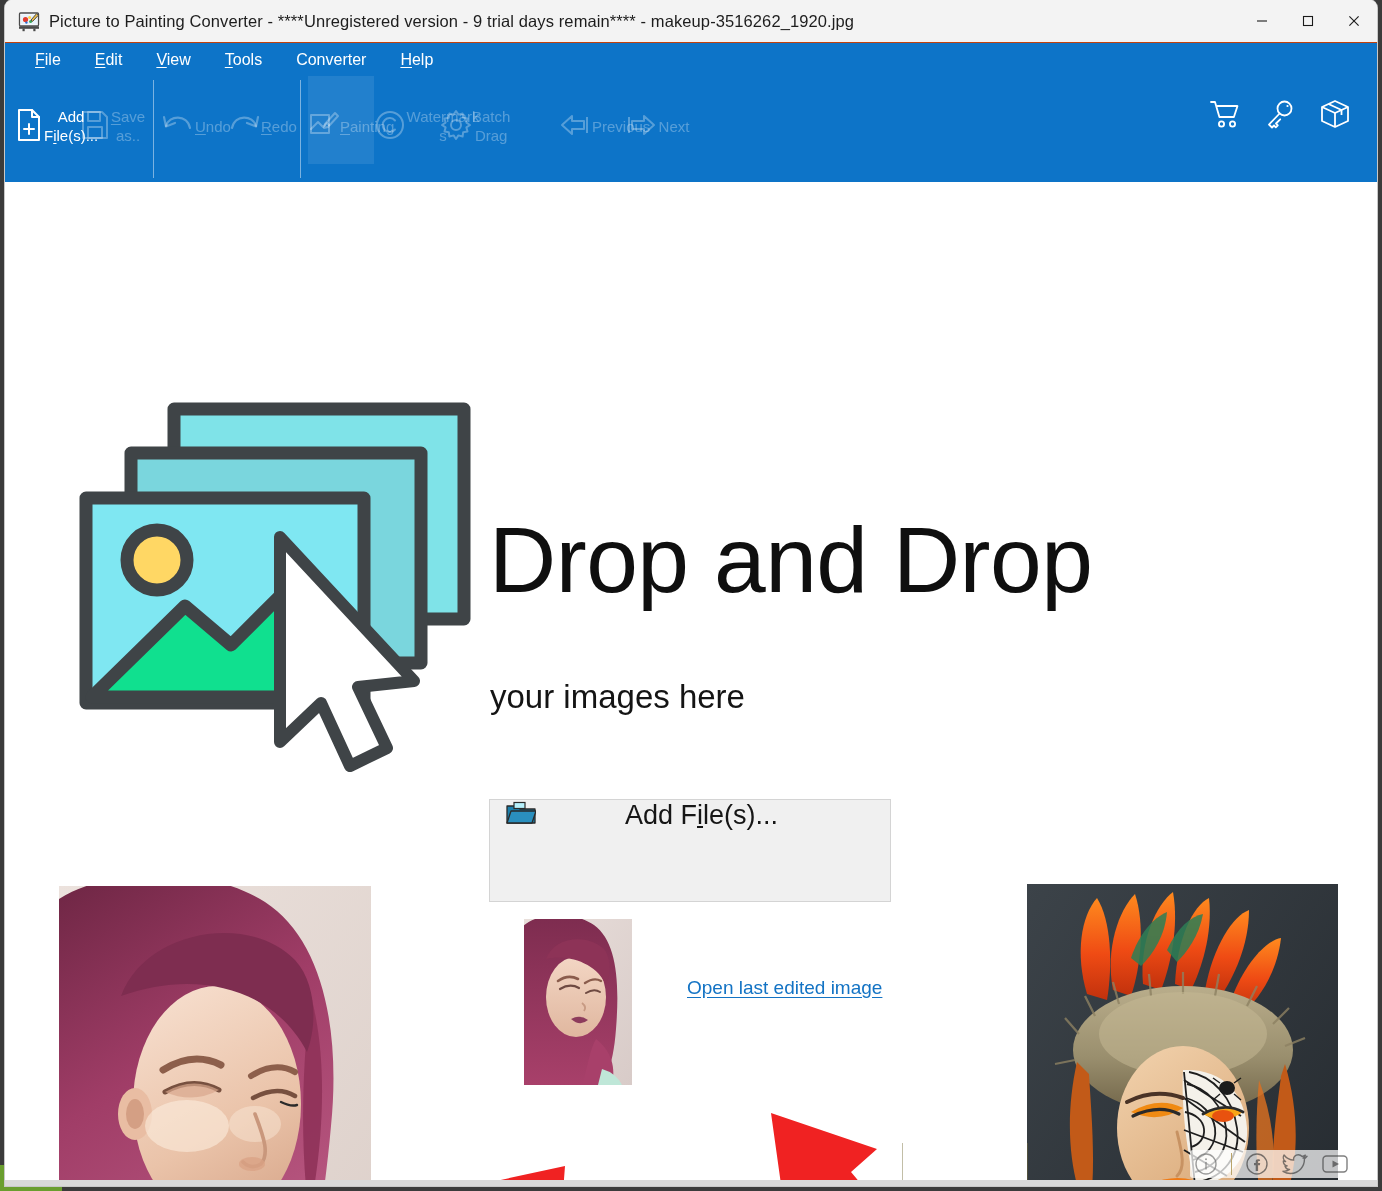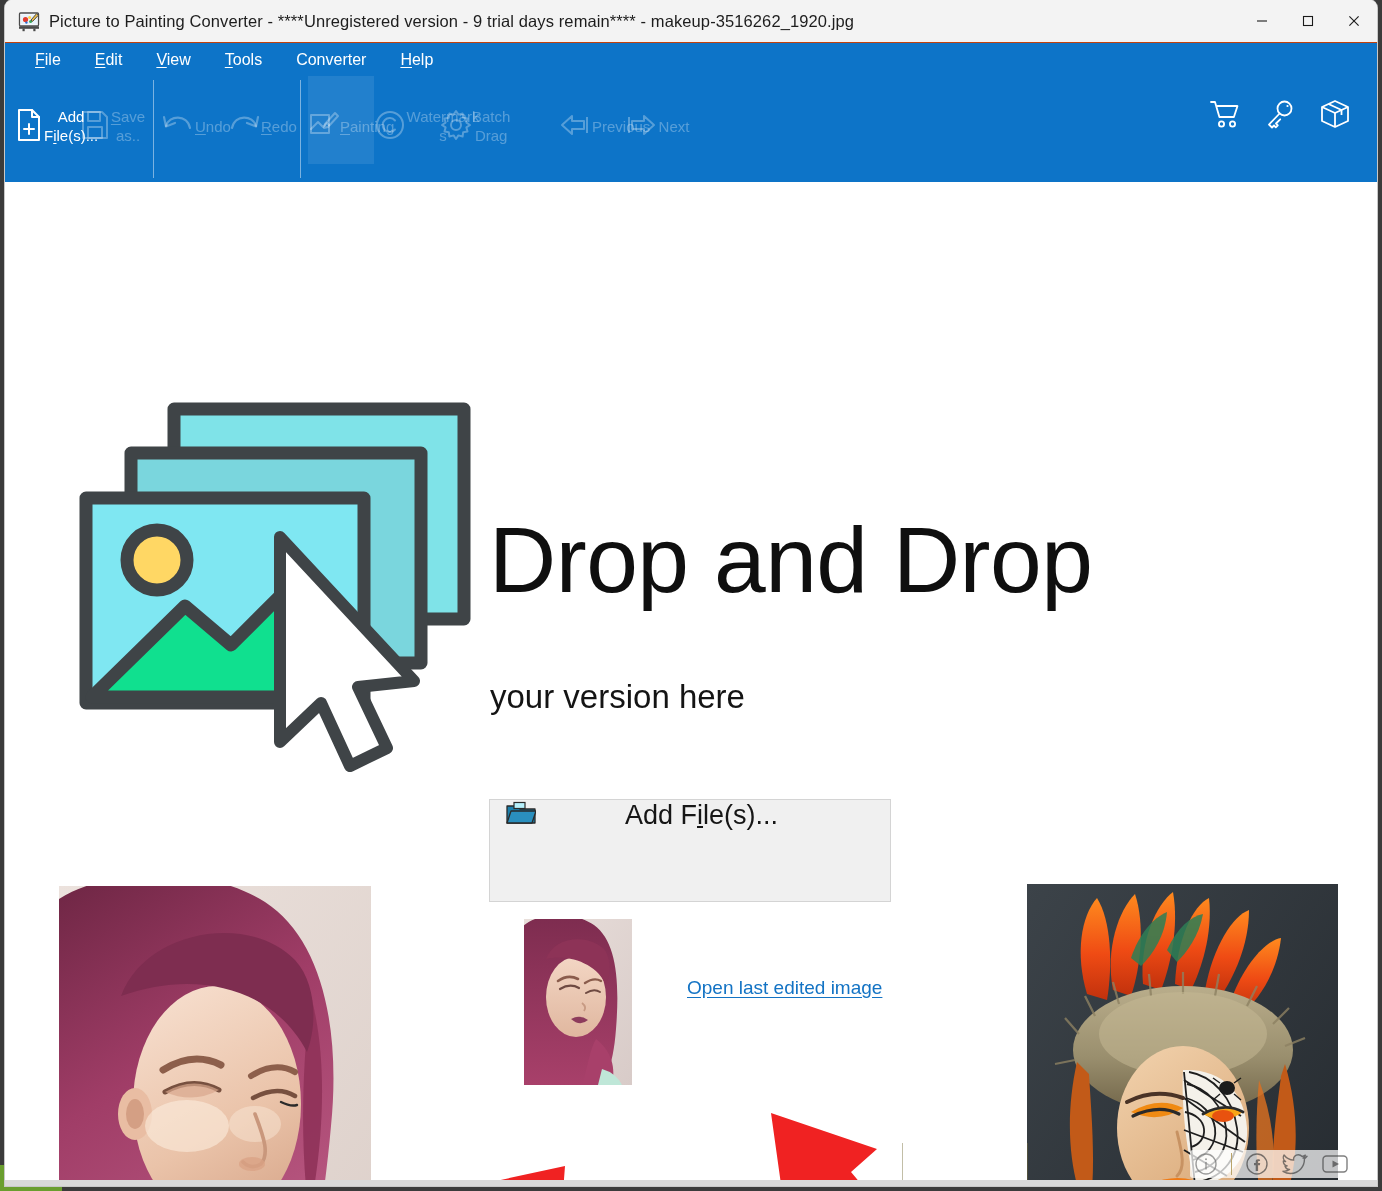--- a/index.html
+++ b/index.html
@@ -337,21 +337,21 @@
         </g>
         <g>
           <circle cx="82" cy="163" r="30" fill="#ffd764" stroke="#3f4447" stroke-width="13"></circle>
           <path d="M17 300 L110 209 L156 248 L217 187 L283 300 Z" fill="#10e08f" stroke="#3f4447" stroke-width="13" stroke-linejoin="round"></path>
         </g>
         <path d="M211 136 L211 341 L252 302 L281 365 L318 347 L289 286 L345 280 Z" fill="#ffffff" stroke="#3f4447" stroke-width="12" stroke-linejoin="round" transform="translate(-6,4)"></path>
       </svg>
     </div>
 
     <div class="dd-title">Drop and Drop</div>
-    <div class="dd-sub">your version here</div>
+    <div class="dd-sub">your images here</div>
 
     <div class="addfile-btn">
       <span class="ficon">
         <svg width="30" height="26" viewBox="0 0 30 26">
           <path d="M1 6 h10 l3 3 h15 v14 h-28 z" fill="#1b7fab" stroke="#2a2a2a" stroke-width="1.3" stroke-linejoin="round"></path>
           <rect x="8" y="2.5" width="11" height="6" fill="#b6f0fb" stroke="#2a2a2a" stroke-width="1.2"></rect>
           <path d="M1 23 L5 11 h25 l-4 12 z" fill="#2a8fbe" stroke="#2a2a2a" stroke-width="1.3" stroke-linejoin="round"></path>
         </svg>
       </span>
       <span class="flabel">

